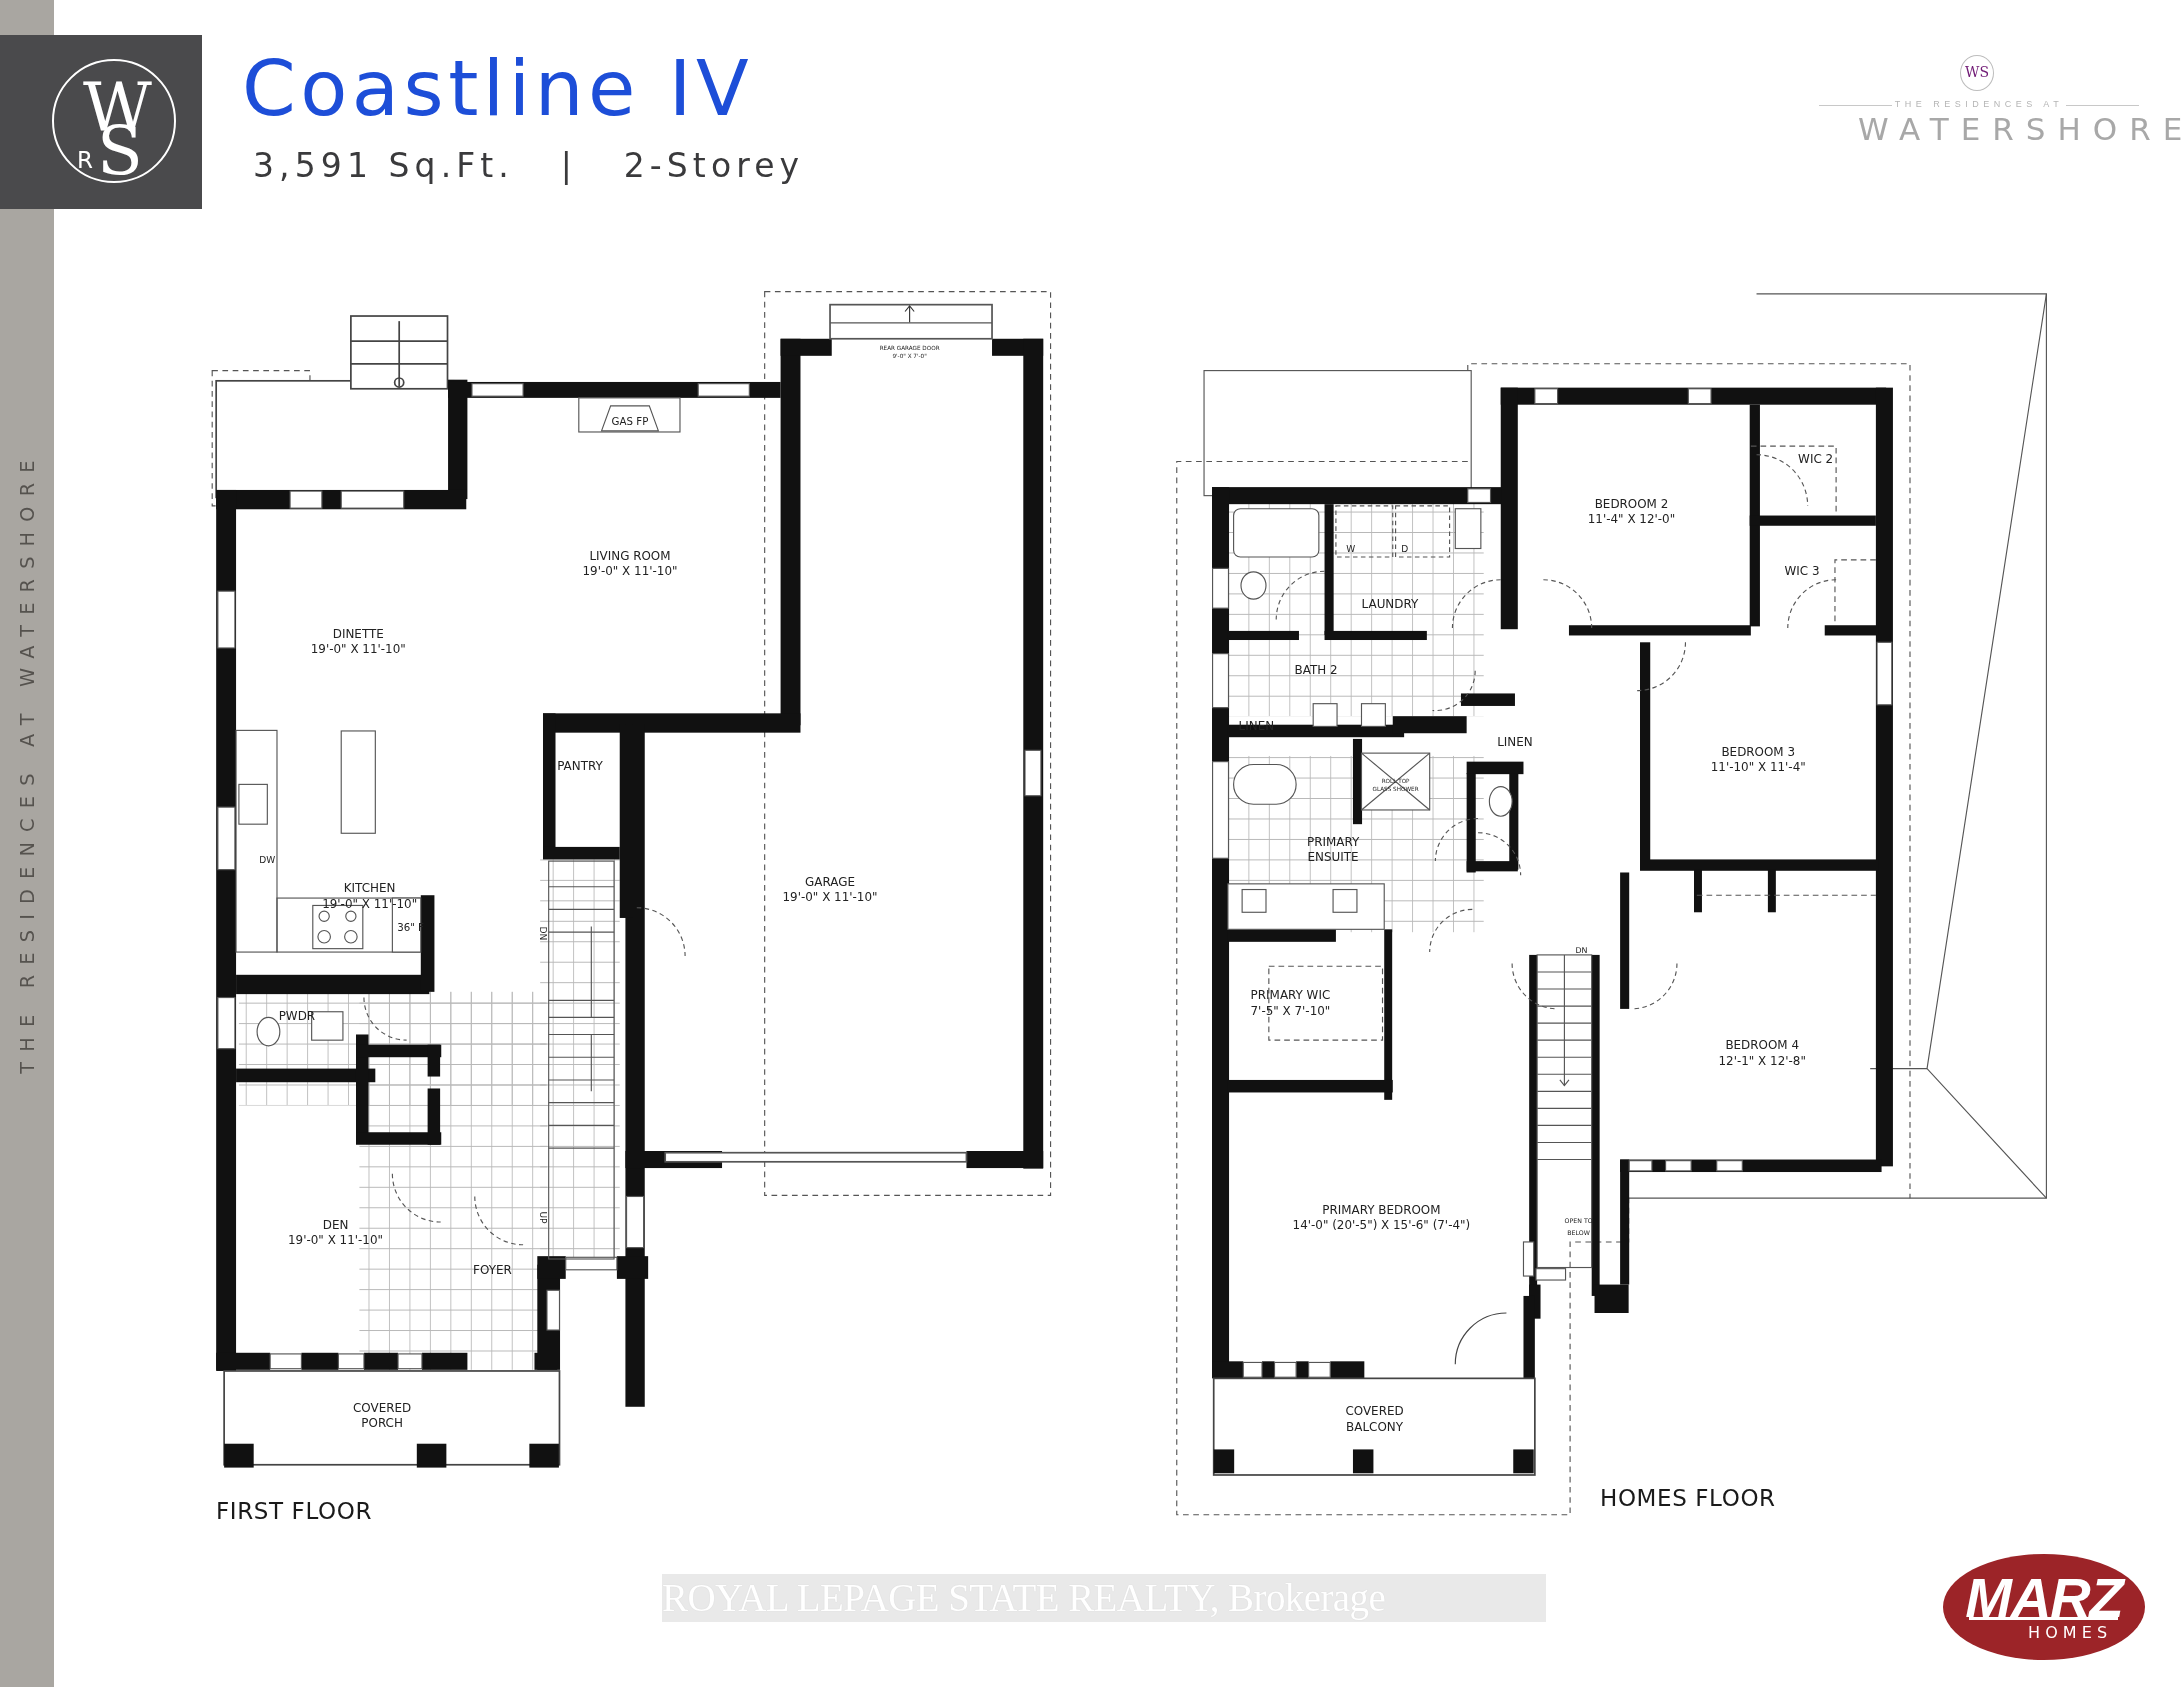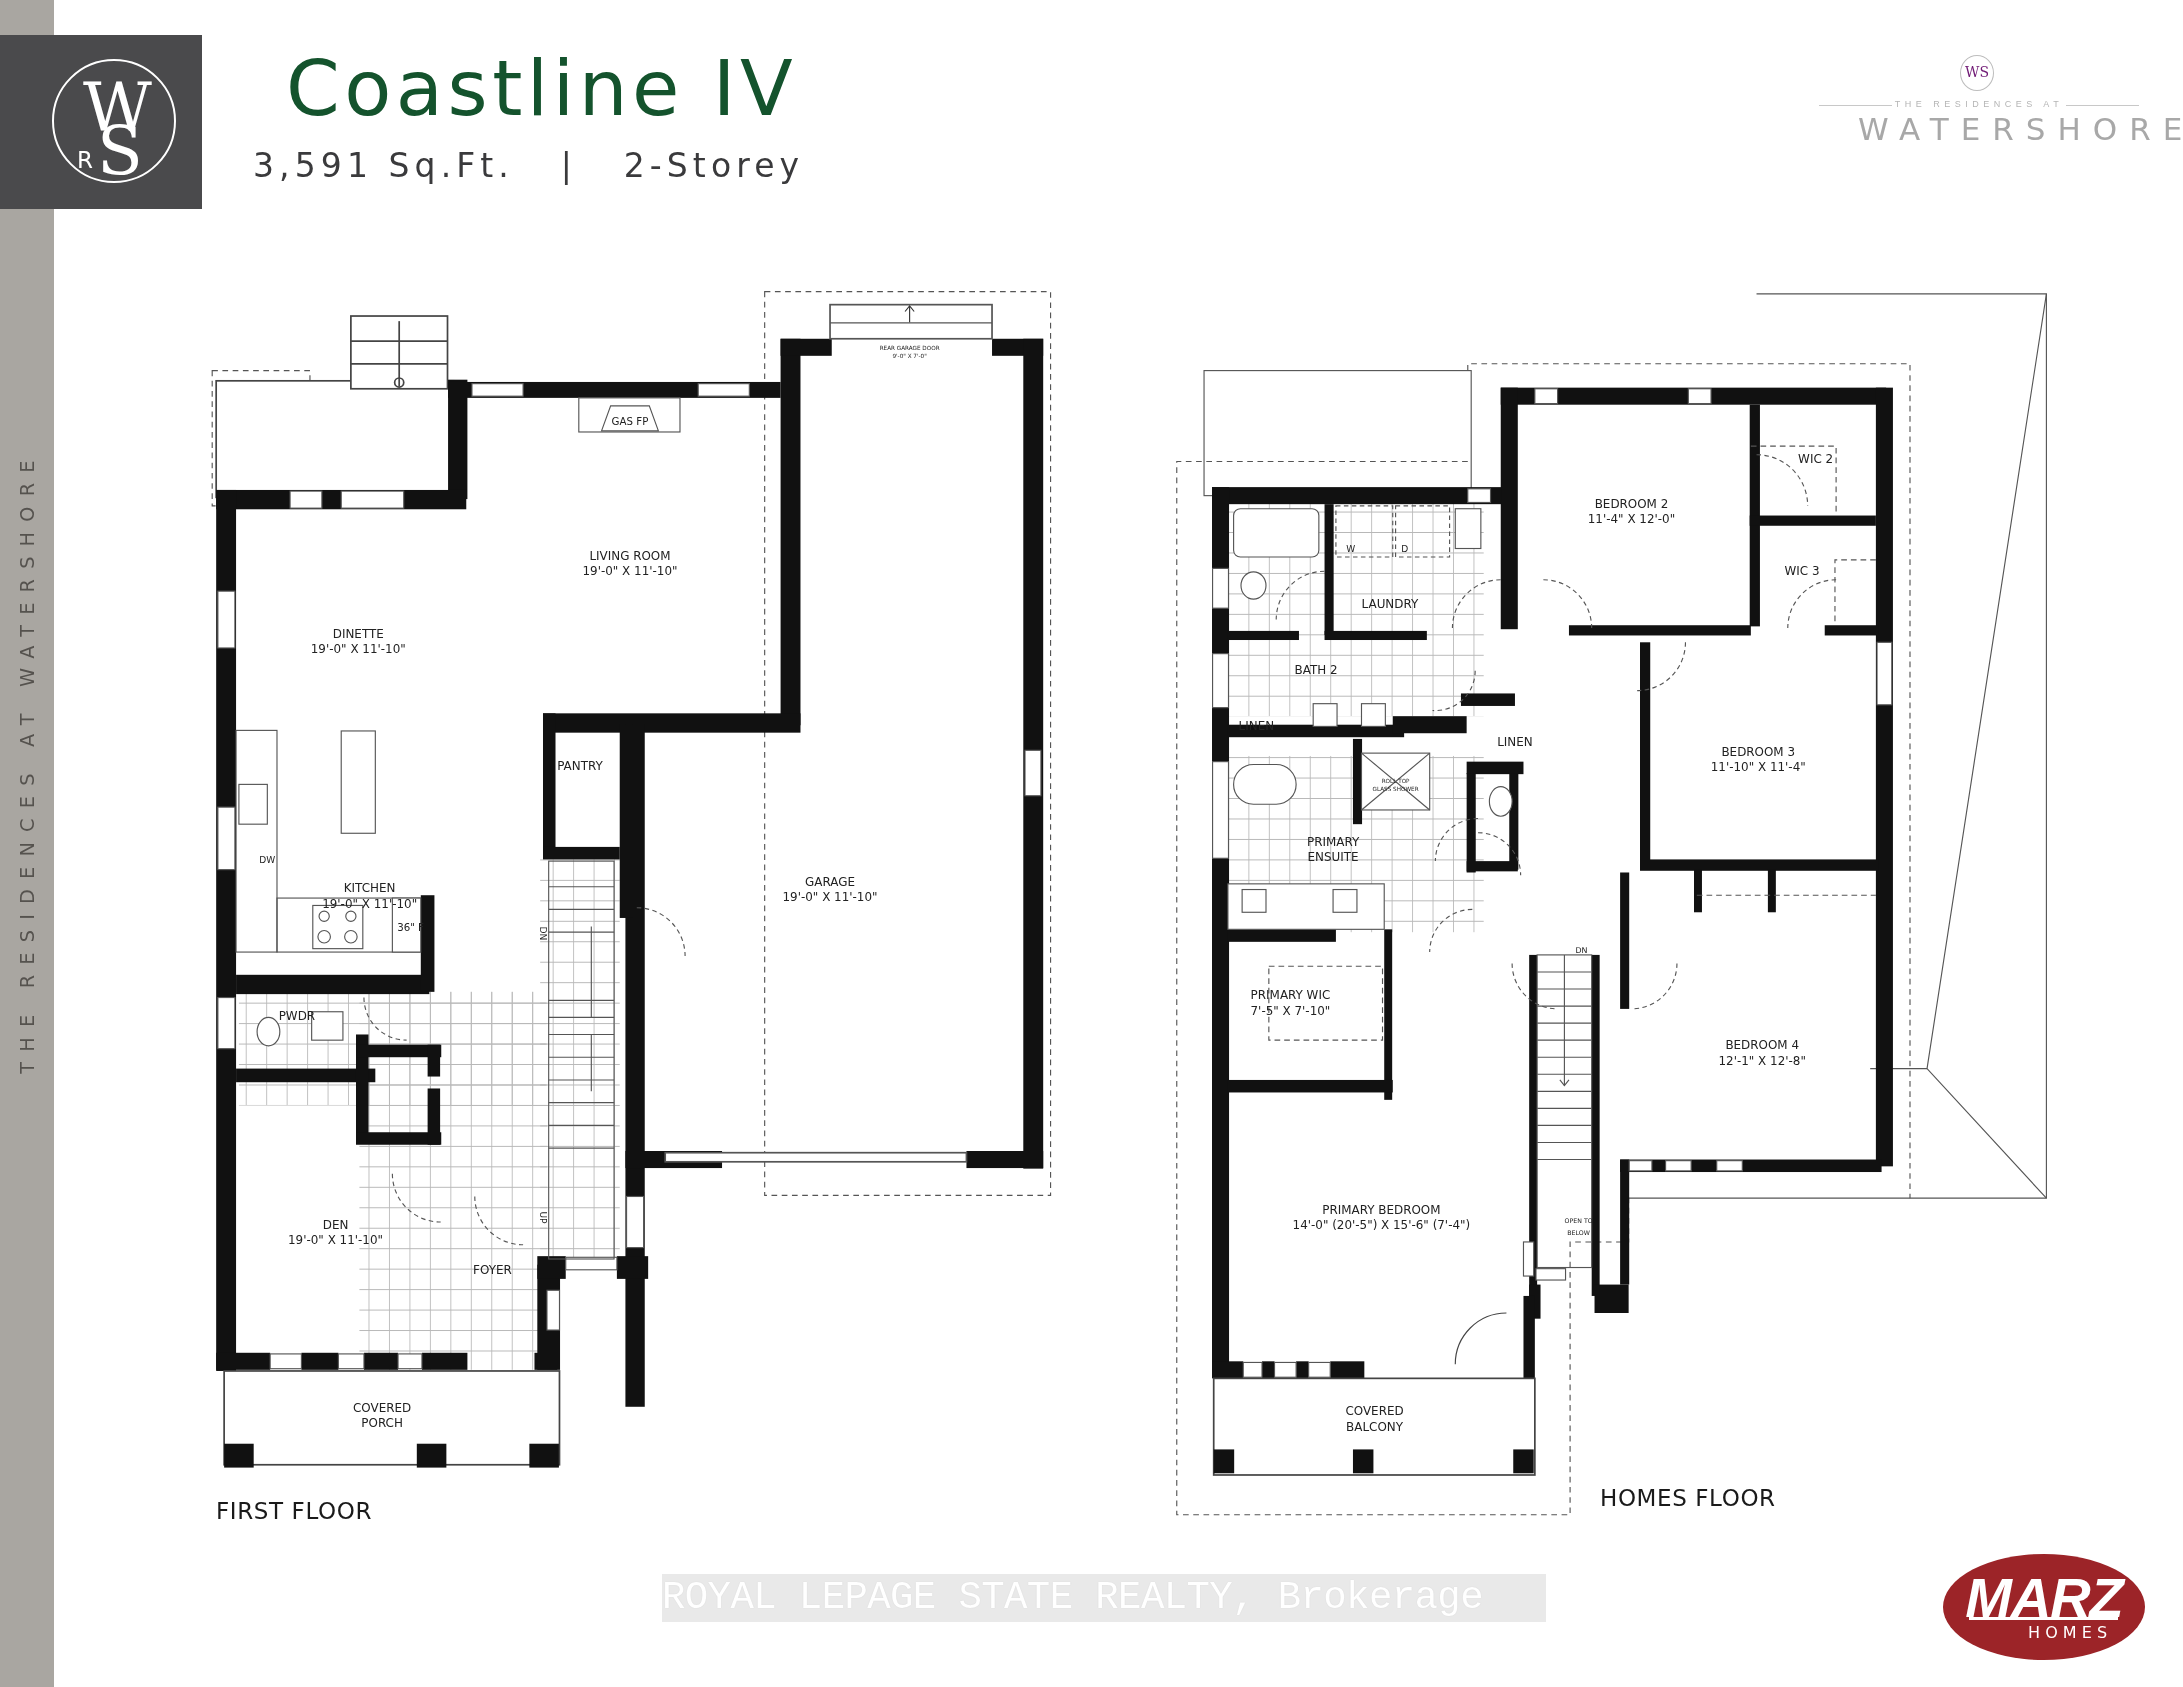--- a/index.html
+++ b/index.html
@@ -4,31 +4,31 @@
 <style>
   html, body { margin: 0; padding: 0; background: #ffffff; }
   body { width: 2183px; height: 1687px; position: relative; overflow: hidden; font-family: "Liberation Sans", "DejaVu Sans", sans-serif; color: #2b2b2b; }
   .side-strip { position: absolute; left: 0; top: 0; width: 54px; height: 1687px; background: #a9a6a1; }
   .side-text { position: absolute; left: 27px; top: 762px; transform: translate(-50%, -50%) rotate(-90deg); white-space: nowrap; font-size: 19.3px; letter-spacing: 10.2px; color: #55524e; font-family: "DejaVu Sans", sans-serif; }
   .logo-box { position: absolute; left: 0; top: 35px; width: 202px; height: 174px; background: #4a4a4c; }
   .logo-circle { position: absolute; left: 52px; top: 24px; width: 124px; height: 124px; border: 2.8px solid #ffffff; border-radius: 50%; box-sizing: border-box; }
   .logo-w { position: absolute; left: 83px; top: 40px; font-family: "DejaVu Serif", serif; font-size: 67px; color: #fff; line-height: 1; }
   .logo-s { position: absolute; left: 97px; top: 83px; font-family: "DejaVu Serif", serif; font-size: 67px; color: #fff; line-height: 1; }
   .logo-r { position: absolute; left: 77px; top: 114px; font-family: "DejaVu Sans", sans-serif; font-size: 23px; color: #fff; line-height: 1; }
-  .title { position: absolute; left: 242px; top: 50px; font-size: 77px; font-weight: 400; letter-spacing: 4.5px; color: #14532d; font-family: "DejaVu Sans", sans-serif; line-height: 1; margin-left: 44px; }
+  .title { position: absolute; left: 242px; top: 50px; font-size: 77px; font-weight: 400; letter-spacing: 4.5px; color: #1d4ed8; font-family: "DejaVu Sans", sans-serif; line-height: 1; }
   .subtitle { position: absolute; left: 253px; top: 149px; font-size: 33px; letter-spacing: 5.1px; color: #3a3a3c; font-family: "DejaVu Sans", sans-serif; line-height: 1; white-space: pre; }
   .brand { position: absolute; left: 1817px; top: 55px; width: 324px; height: 97px; }
   .brand-mini { position: absolute; left: 143px; top: 0; width: 32px; height: 34px; border: 1.1px solid #bdbdbd; border-radius: 50%; text-align: center; font-family: "DejaVu Serif", serif; font-size: 14px; line-height: 33px; color: #701a75; }
   .brand-small { position: absolute; left: 0; top: 44px; width: 324px; text-align: center; font-size: 9px; letter-spacing: 4.5px; color: #b5b5b5; }
   .brand-line-l, .brand-line-r { position: absolute; top: 50px; width: 73px; height: 1.1px; background: #c8c8c8; }
   .brand-line-l { left: 2.3px; } .brand-line-r { right: 2.3px; }
   .brand-big { position: absolute; left: 0; top: 59px; width: 324px; text-align: center; font-size: 31px; letter-spacing: 12px; color: #a8a8a8; font-family: "DejaVu Sans", sans-serif; line-height: 1; margin-left: 41px; }
   .plan { position: absolute; left: 0; top: 0; }
   .floor-label { position: absolute; font-size: 23px; color: #1a1a1a; letter-spacing: 0.6px; font-family: "DejaVu Sans", sans-serif; line-height: 1; }
-  .watermark { position: absolute; left: 662px; top: 1574px; width: 884px; height: 48px; background: rgba(225,225,225,0.75); color: #ffffff; font-size: 39px; line-height: 48px; white-space: nowrap; overflow: hidden; font-family: Liberation Mono, monospace; letter-spacing: -0.6px; text-shadow: 0 0 1.1px #cfcfcf; }
+  .watermark { position: absolute; left: 662px; top: 1574px; width: 884px; height: 48px; background: rgba(225,225,225,0.75); color: #ffffff; font-size: 39px; line-height: 48px; white-space: nowrap; overflow: hidden; font-family: Liberation Serif, serif; letter-spacing: -0.6px; text-shadow: 0 0 1.1px #cfcfcf; }
   .marz { position: absolute; left: 1943px; top: 1554px; width: 202px; height: 106px; border-radius: 50%; background: #9c2428; color: #fff; text-align: center; }
   .marz-main { position: absolute; left: 0; top: 16px; width: 100%; font-family: Liberation Sans, sans-serif; font-weight: bold; font-style: italic; font-size: 56px; line-height: 1; letter-spacing: -1.1px; }
   .marz-bar { position: absolute; left: 26px; top: 63px; width: 149px; height: 2.8px; background: #fff; }
   .marz-sub { position: absolute; left: 85px; top: 71px; font-size: 16px; letter-spacing: 5.1px; font-weight: normal; line-height: 1; font-family: "DejaVu Sans", sans-serif; }
   svg text { font-family: "DejaVu Sans", sans-serif; fill: #222; }
 </style>
 </head>
 <body>
 
 <div class="side-strip">

